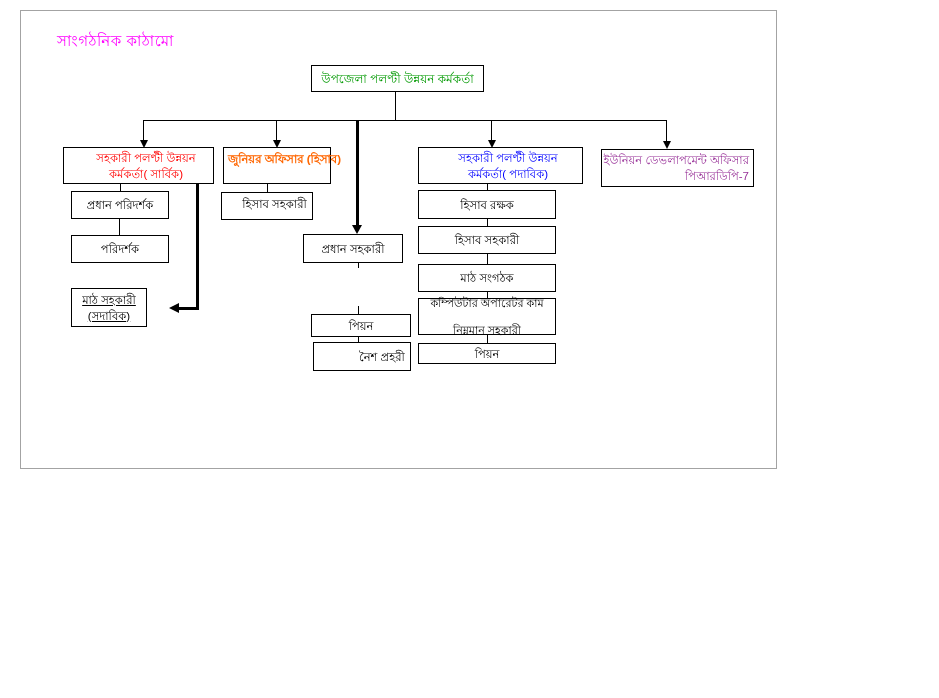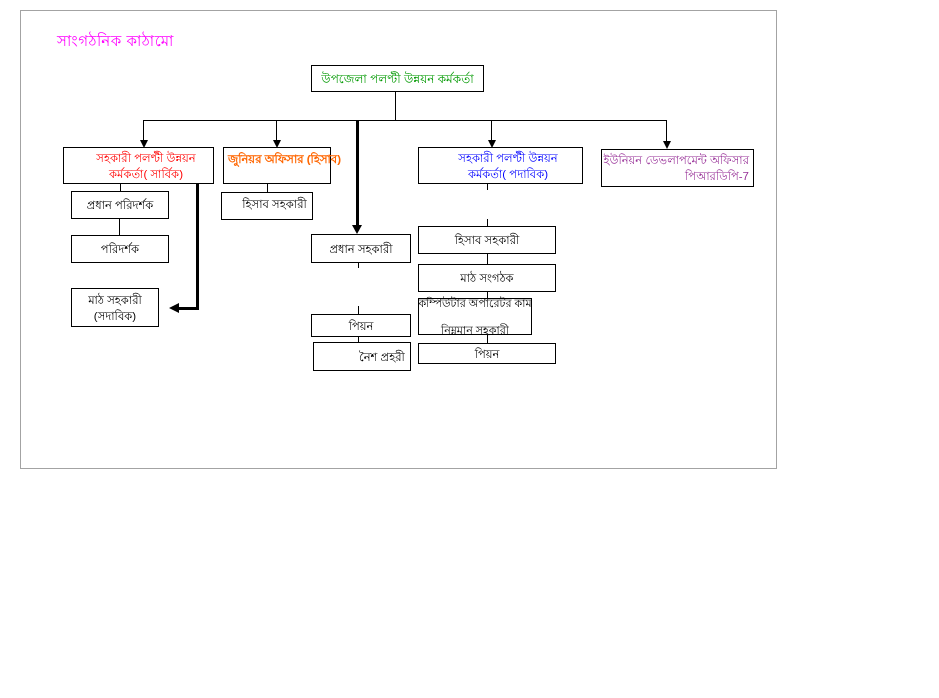--- a/index.html
+++ b/index.html
@@ -70,52 +70,55 @@
   </div>
 
   <div class="box" style="left:50px;top:224px;width:98px;height:28px;">
     <span>পরিদর্শক</span>
   </div>
 
   <div class="box" style="left:50px;top:180px;width:98px;height:28px;">
     <span>প্রধান পরিদর্শক</span>
   </div>
 
-  <div class="box" style="left:50px;top:277px;width:88px;height:39px;">
+  <div class="box" style="left:50px;top:277px;width:76px;height:39px;text-decoration:underline;">
     <span>মাঠ সহকারী</span>
     <span>(সদাবিক)</span>
   </div>
 
   <div class="box align-left align-top" style="left:200px;top:181px;width:92px;height:28px;">
     <span>হিসাব সহকারী</span>
   </div>
 
-  <div class="box" style="left:290px;top:223px;width:100px;height:29px;">
+  <div class="box" style="left:282px;top:223px;width:100px;height:29px;">
     <span>প্রধান সহকারী</span>
   </div>
 
 
   <div class="box" style="left:290px;top:303px;width:100px;height:23px;">
     <span>পিয়ন</span>
   </div>
 
   <div class="box" style="left:292px;top:331px;width:98px;height:29px;padding-left:44px;">
     <span>নৈশ প্রহরী</span>
   </div>
 
+  <div class="box" style="left:397px;top:179px;width:138px;height:29px;">
+    <span>হিসাব রক্ষক</span>
+  </div>
 
   <div class="box" style="left:397px;top:215px;width:138px;height:28px;">
     <span>হিসাব সহকারী</span>
   </div>
 
   <div class="box" style="left:397px;top:253px;width:138px;height:28px;text-align:right;">
     <span>মাঠ সংগঠক</span>
   </div>
 
-  <div class="box" style="left:397px;top:287px;width:114px;height:37px;font-size:11px;gap:11px;">
+  <div class="box" style="left:397px;top:287px;width:138px;height:37px;font-size:11px;gap:11px;">
     <span>কম্পিউটার অপারেটর কাম</span>
     <span>নিম্নমান সহকারী</span>
   </div>
 
   <div class="box" style="left:397px;top:332px;width:138px;height:21px;">
     <span>পিয়ন</span>
   </div>
 
   <div class="vline" style="left:374px;top:81px;width:1px;height:28px;"></div>
   <div class="hline" style="left:122px;top:109px;width:524px;height:1px;"></div>

